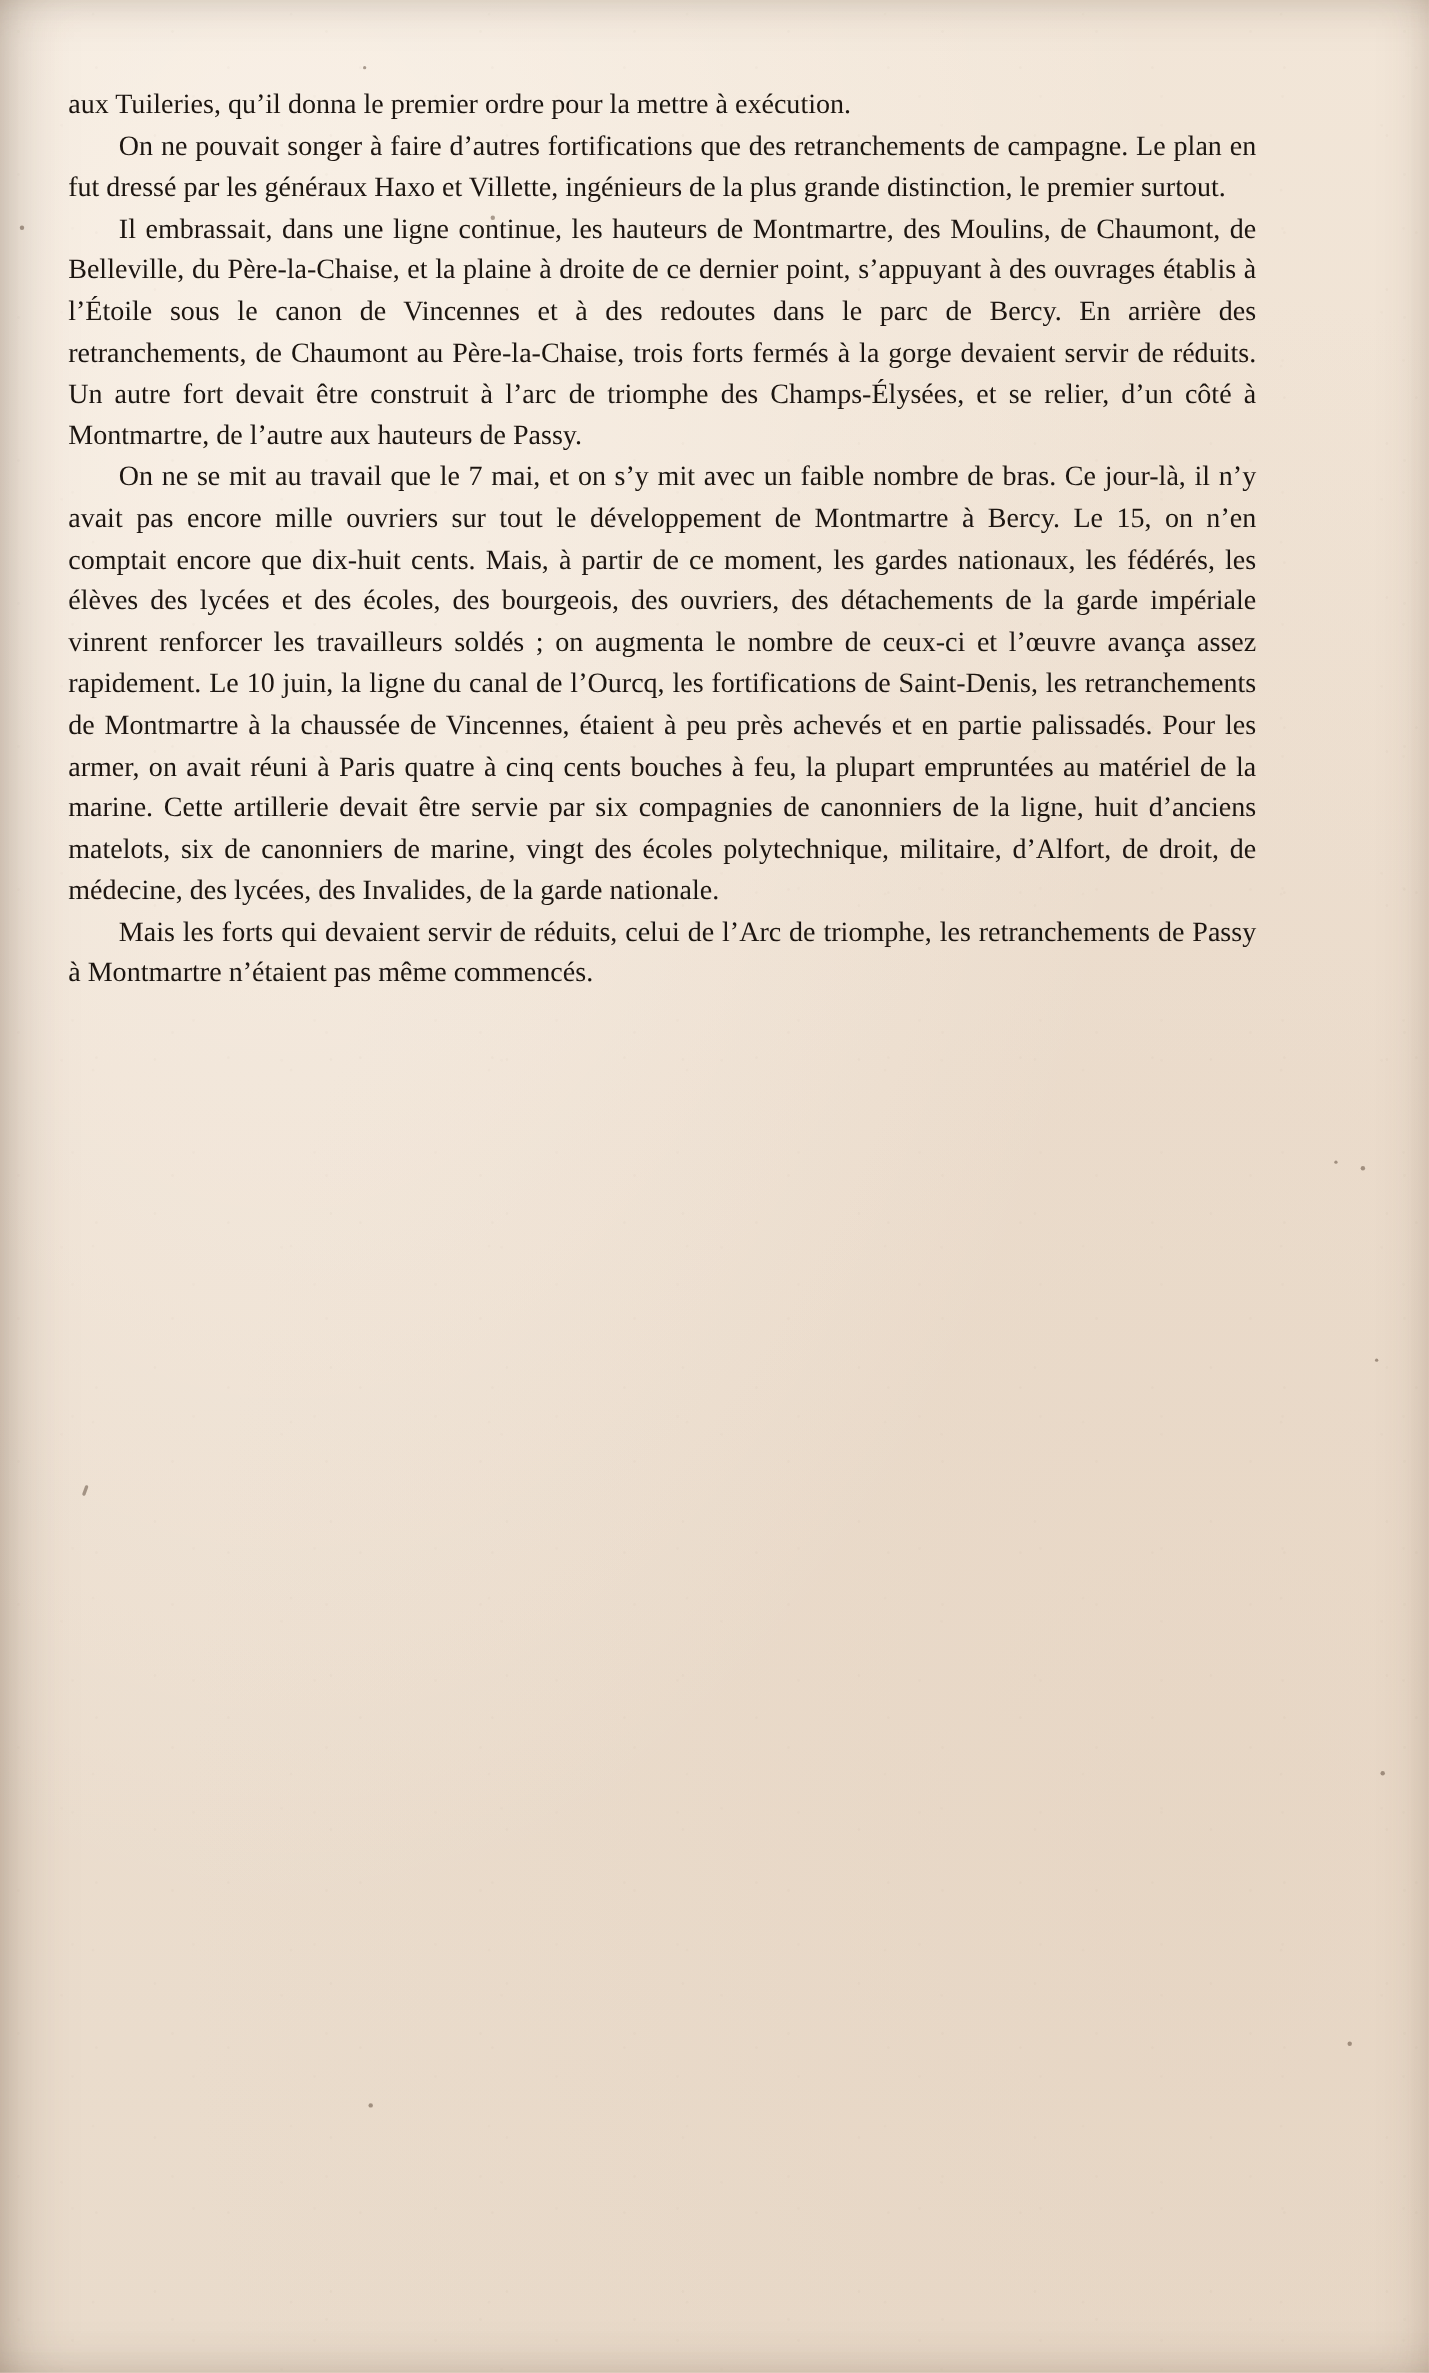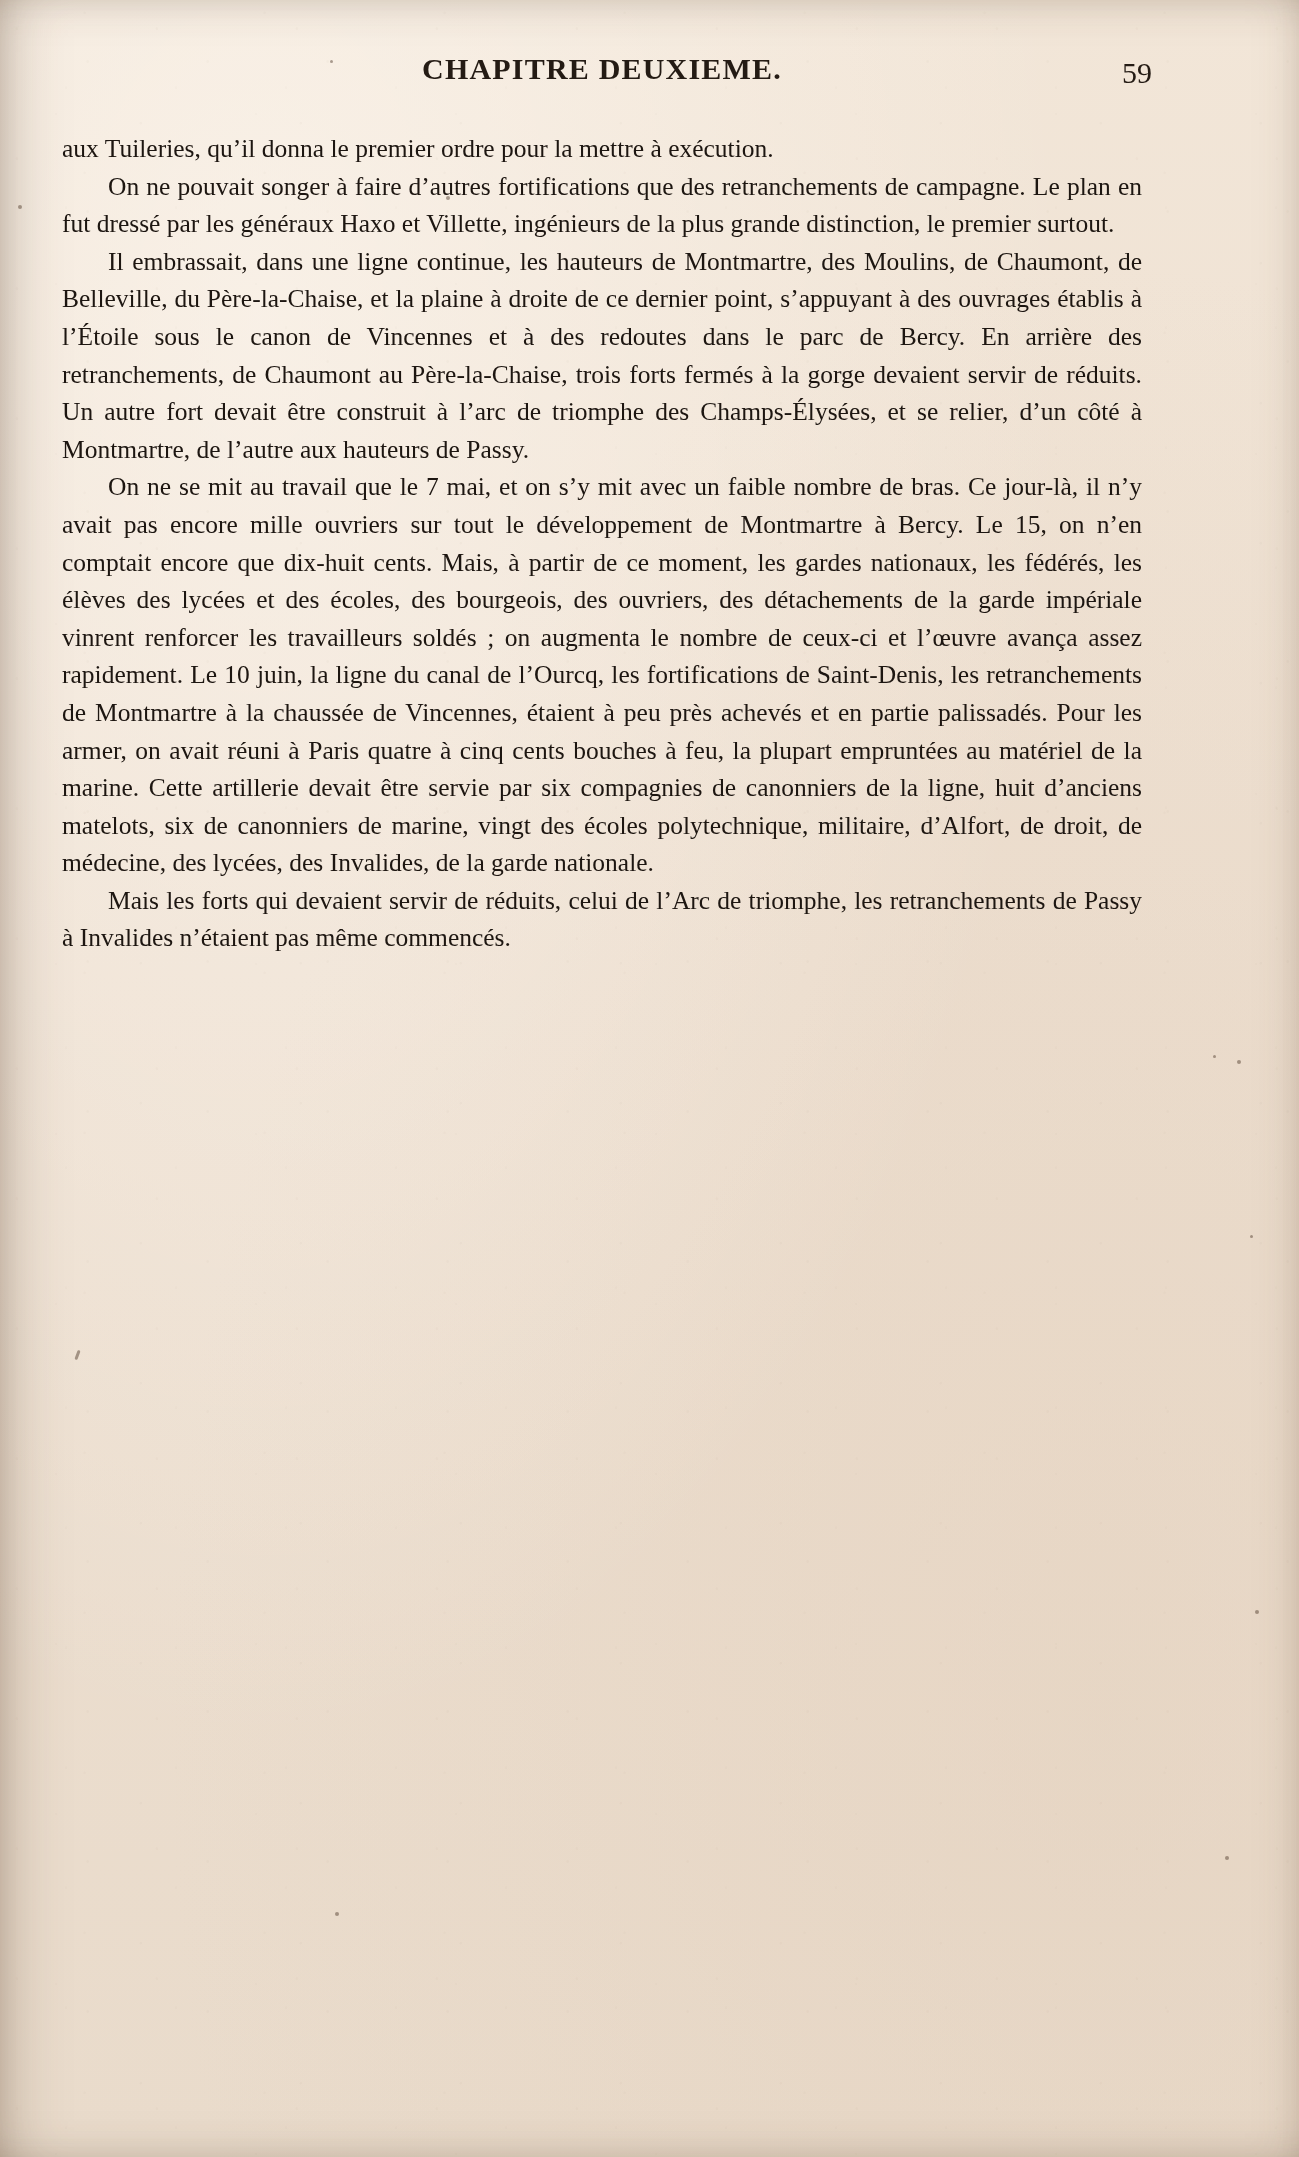--- a/index.html
+++ b/index.html
@@ -104,31 +104,27 @@
   }
 </style>
 </head>
 <body>
 
 <div class="page">
   <div class="grain"></div>
 
   <div class="content">
 
-    <div class="header">
-      <div class="running-title">CHAPITRE DEUXIEME.</div>
-      <div class="folio">59</div>
-    </div>
 
     <div class="body-text">
       <p>aux Tuileries, qu’il donna le premier ordre pour la mettre à exécution.</p>
       <p class="indent">On ne pouvait songer à faire d’autres fortifications que des retranchements de campagne. Le plan en fut dressé par les généraux Haxo et Villette, ingénieurs de la plus grande distinction, le premier surtout.</p>
       <p class="indent">Il embrassait, dans une ligne continue, les hauteurs de Montmartre, des Moulins, de Chaumont, de Belleville, du Père-la-Chaise, et la plaine à droite de ce dernier point, s’appuyant à des ouvrages établis à l’Étoile sous le canon de Vincennes et à des redoutes dans le parc de Bercy. En arrière des retranchements, de Chaumont au Père-la-Chaise, trois forts fermés à la gorge devaient servir de réduits. Un autre fort devait être construit à l’arc de triomphe des Champs-Élysées, et se relier, d’un côté à Montmartre, de l’autre aux hauteurs de Passy.</p>
       <p class="indent">On ne se mit au travail que le 7 mai, et on s’y mit avec un faible nombre de bras. Ce jour-là, il n’y avait pas encore mille ouvriers sur tout le développement de Montmartre à Bercy. Le 15, on n’en comptait encore que dix-huit cents. Mais, à partir de ce moment, les gardes nationaux, les fédérés, les élèves des lycées et des écoles, des bourgeois, des ouvriers, des détachements de la garde impériale vinrent renforcer les travailleurs soldés ; on augmenta le nombre de ceux-ci et l’œuvre avança assez rapidement. Le 10 juin, la ligne du canal de l’Ourcq, les fortifications de Saint-Denis, les retranchements de Montmartre à la chaussée de Vincennes, étaient à peu près achevés et en partie palissadés. Pour les armer, on avait réuni à Paris quatre à cinq cents bouches à feu, la plupart empruntées au matériel de la marine. Cette artillerie devait être servie par six compagnies de canonniers de la ligne, huit d’anciens matelots, six de canonniers de marine, vingt des écoles polytechnique, militaire, d’Alfort, de droit, de médecine, des lycées, des Invalides, de la garde nationale.</p>
-      <p class="indent">Mais les forts qui devaient servir de réduits, celui de l’Arc de triomphe, les retranchements de Passy à Invalides n’étaient pas même commencés.</p>
+      <p class="indent">Mais les forts qui devaient servir de réduits, celui de l’Arc de triomphe, les retranchements de Passy à Montmartre n’étaient pas même commencés.</p>
     </div>
 
   </div>
 
   <span class="speck" style="left:330px;top:60px;width:3px;height:3px;"></span>
   <span class="speck" style="left:446px;top:196px;width:4px;height:4px;"></span>
   <span class="speck" style="left:18px;top:205px;width:4px;height:4px;"></span>
   <span class="speck" style="left:1237px;top:1060px;width:4px;height:4px;"></span>
   <span class="speck" style="left:1255px;top:1610px;width:4px;height:4px;"></span>
   <span class="speck" style="left:1225px;top:1856px;width:4px;height:4px;"></span>

